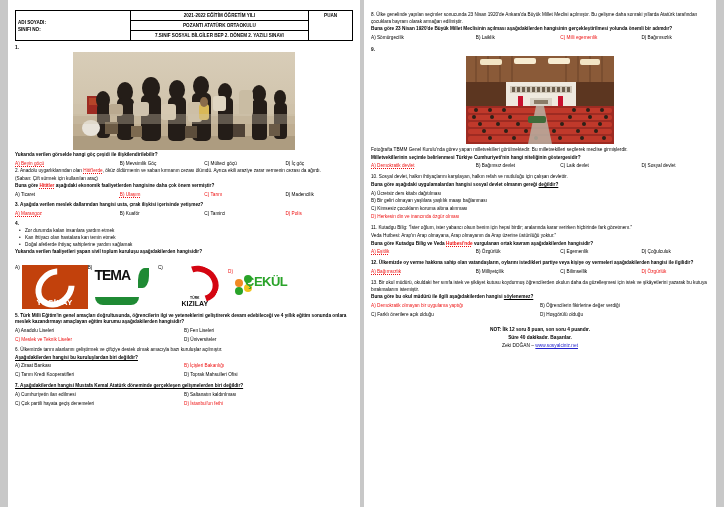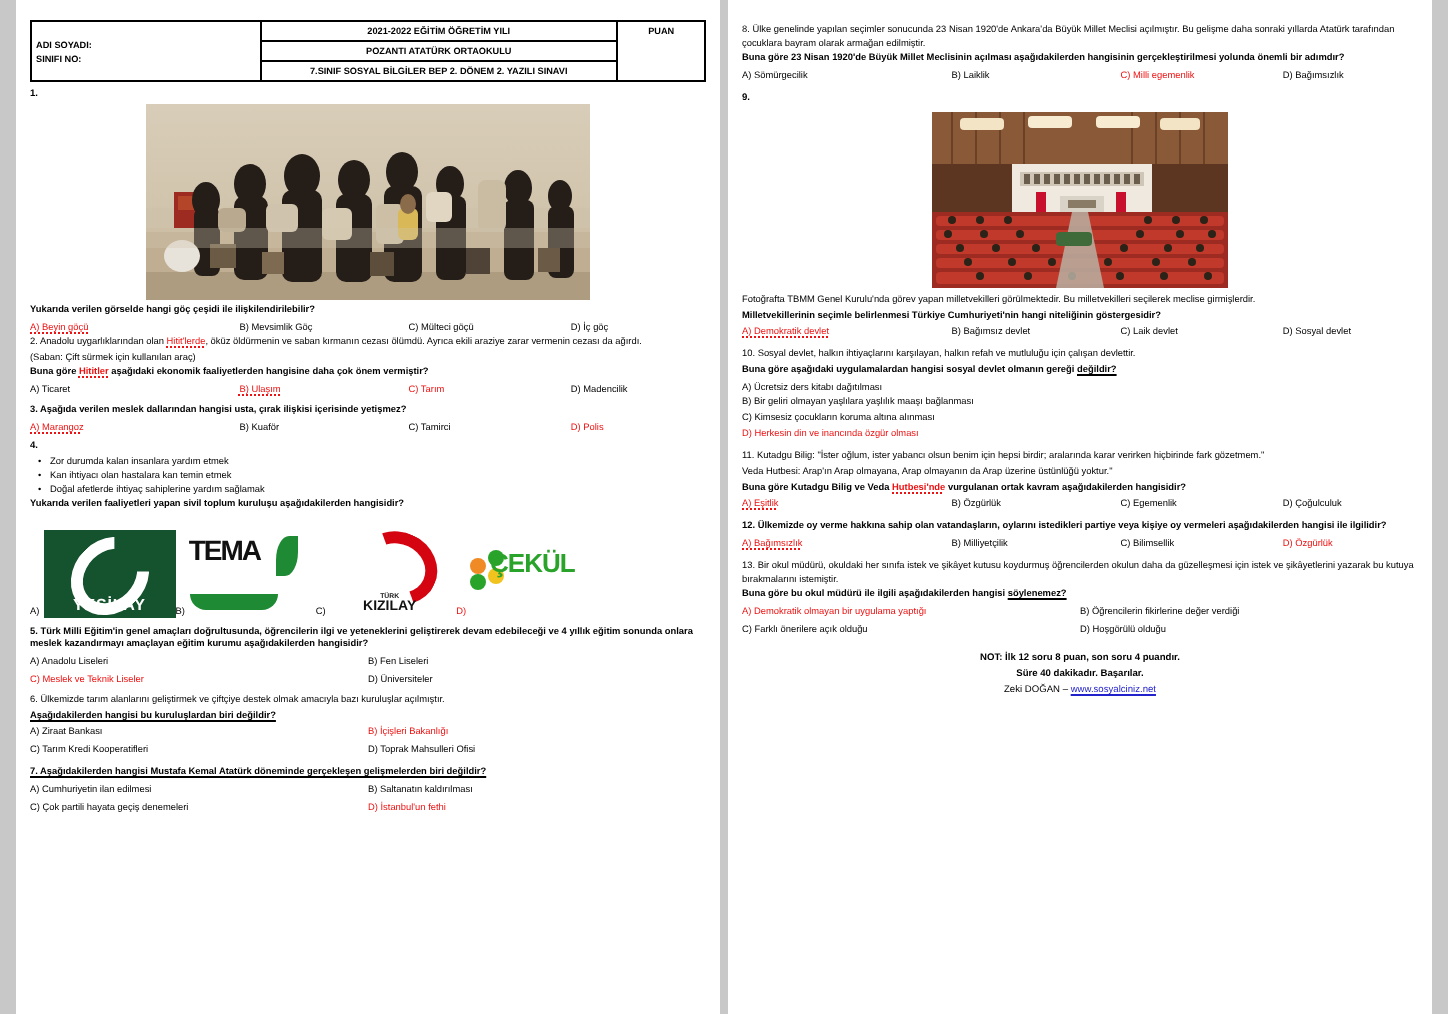--- a/index.html
+++ b/index.html
@@ -39,23 +39,23 @@
   .bullets{font-size:4.7px;line-height:1.5;margin:1px 0 1px 0;padding:0;list-style:none;}
   .bullets li{padding-left:10px;position:relative;}
   .bullets li:before{content:"\2022";position:absolute;left:4px;}
 
   
   .img-migration{margin:2px auto 2px auto;width:222px;height:98px;display:block;position:relative;overflow:hidden;background:#c9b79c;}
   .img-tbmm{margin:4px auto 3px auto;width:148px;height:88px;display:block;position:relative;overflow:hidden;background:#6d3f28;}
 
   
   .logos{display:flex;align-items:flex-end;margin:3px 0 4px 0;height:50px;}
-  .logocell{flex:1;display:flex;align-items:flex-end;}
+  .logocell{flex:1;display:flex;align-items:flex-start;}
   .loglabel{font-size:4.7px;margin-right:2px;padding-bottom:1px;}
-  .yesilay{width:66px;height:44px;background:#14532d;position:relative;}
+  .yesilay{width:66px;height:44px;background:#c2410c;position:relative;}
   .yesilay .crescent{position:absolute;left:12px;top:5px;width:30px;height:24px;border:6px solid #fff;border-radius:50%;border-right-color:transparent;transform:rotate(-45deg);}
   .yesilay .ytxt{position:absolute;bottom:2px;left:0;right:0;text-align:center;color:#fff;font-weight:bold;font-size:8px;letter-spacing:.4px;}
   .tema{width:56px;height:44px;position:relative;}
   .tema .tt{position:absolute;top:2px;left:0;font-weight:bold;font-size:14px;color:#111;letter-spacing:-1px;}
   .tema .leaf{position:absolute;right:1px;top:3px;width:11px;height:20px;background:#1f8a34;border-radius:60% 0 60% 0;}
   .tema .base{position:absolute;bottom:4px;left:1px;width:44px;height:8px;background:#1f8a34;border-radius:0 0 22px 22px;}
   .kizilay{width:60px;height:44px;position:relative;}
   .kizilay .cres{position:absolute;left:14px;top:1px;width:28px;height:24px;border:6px solid #d40511;border-radius:50%;border-bottom-color:transparent;border-left-color:transparent;transform:rotate(25deg);}
   .kizilay .k1{position:absolute;bottom:9px;left:0;right:0;text-align:center;font-size:3.4px;font-weight:bold;color:#111;}
   .kizilay .k2{position:absolute;bottom:2px;left:0;right:0;text-align:center;font-size:7px;font-weight:bold;color:#111;}

